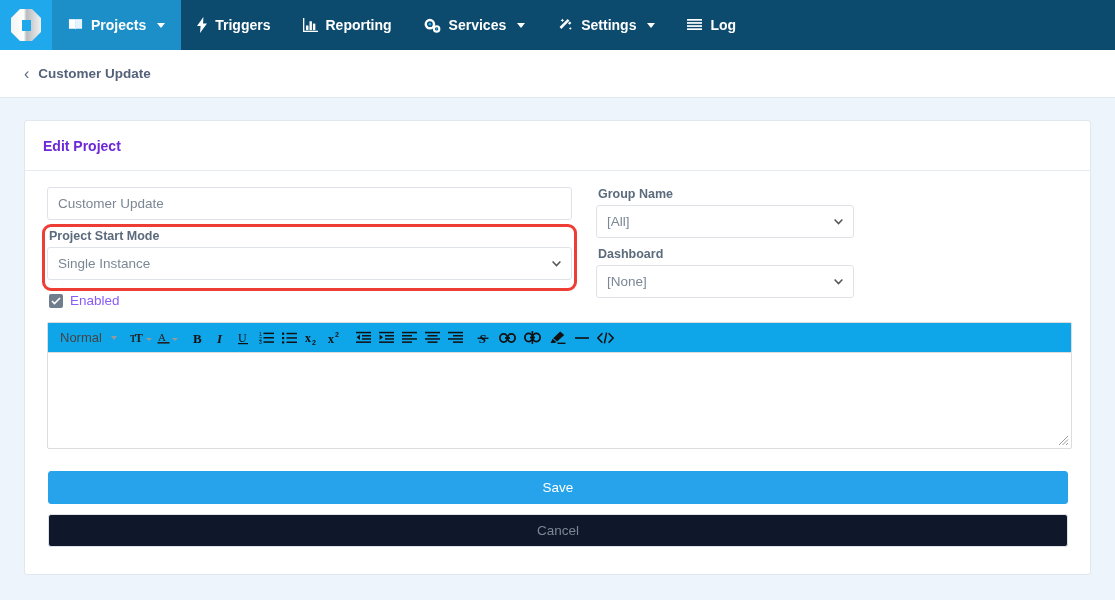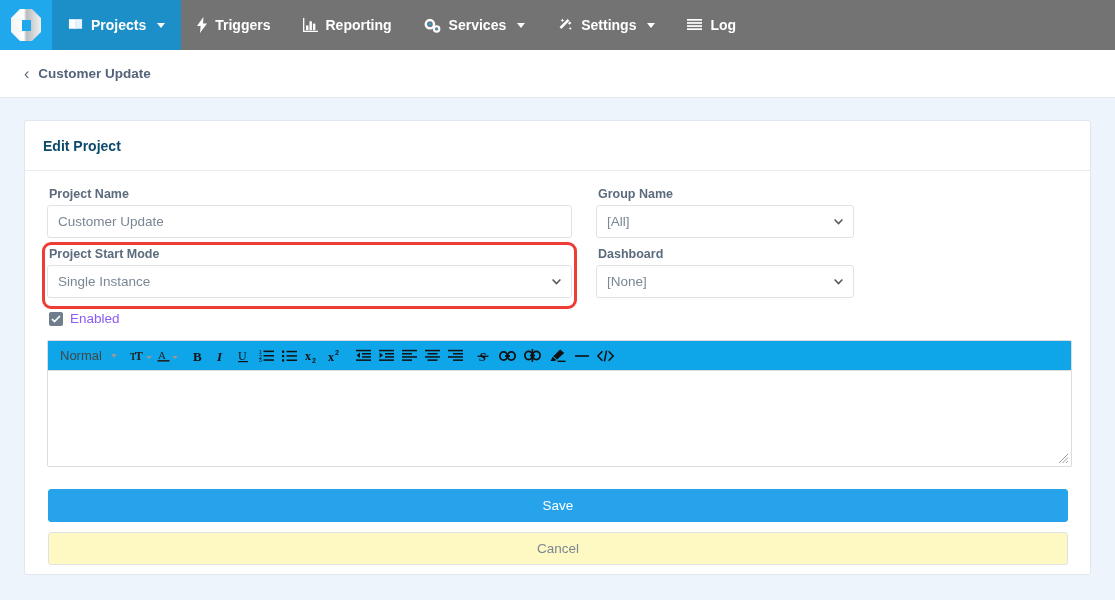--- a/index.html
+++ b/index.html
@@ -9,21 +9,21 @@
     background:#eef4fb;
     font-family:"Liberation Sans", sans-serif;
     font-size:13px;
     color:#333;
     overflow:hidden;
   }
 
   
   .navbar {
     height:50px;
-    background:#737373;
+    background:#0c4a6e;
     display:flex;
     align-items:stretch;
     width:100%;
   }
   .brand {
     width:52px;
     display:flex; align-items:center; justify-content:center;
     background:#20a8ec;
     flex:0 0 52px;
   }
@@ -80,21 +80,21 @@
     border:1px solid #e1e7ee;
     border-radius:3px;
     width:1067px;
     height:455px;
   }
   .card-head {
     height:50px;
     border-bottom:1px solid #e7ecf1;
     display:flex; align-items:center;
     padding-left:18px;
-    color:#0c4a6e;
+    color:#6d28d9;
     font-size:14px;
     font-weight:bold;
   }
   .card-body { padding:16px 22px 0 22px; position:relative; }
 
   .row { display:flex; }
   .col-l { width:525px; position:relative; }
   .col-r { width:258px; margin-left:24px; }
 
   label.fld {
@@ -223,21 +223,21 @@
     height:33px;
     padding:0 17px;
     border-radius:3px;
     font-size:13.5px;
     font-family:"Liberation Sans", sans-serif;
     cursor:pointer;
     border:1px solid transparent;
     display:inline-flex; align-items:center; justify-content:center;
   }
   .btn-primary { background:#27a3ec; color:#ffffff; border-color:#27a3ec; }
-  .btn-default { background:#fef9c3; color:#7b8794; border-color:#dfe3e8; }
+  .btn-default { background:#0f172a; color:#7b8794; border-color:#dfe3e8; }
 </style>
 </head>
 <body>
 
 <div class="navbar">
   <div class="brand">
     <svg class="logo-oct" width="30" height="32" viewBox="0 0 30 32">
       <defs>
         <linearGradient id="og" x1="0" y1="0" x2="1" y2="0">
           <stop offset="0" stop-color="#f3f3f3"></stop>
@@ -336,21 +336,20 @@
   <div class="card">
 
     <div class="card-head">Edit Project</div>
 
     <div class="card-body">
 
       <div class="row">
 
         <div class="col-l">
 
-          <label class="fld">Project Name</label>
           <input class="ctl" type="text" value="Customer Update" style="">
 
           <div class="psm-wrap">
             <div class="highlight"></div>
             <label class="fld">Project Start Mode</label>
             <div class="selwrap">
               <select class="ctl">
                 <option>Single Instance</option>
               </select>
               <span class="sel-caret">

